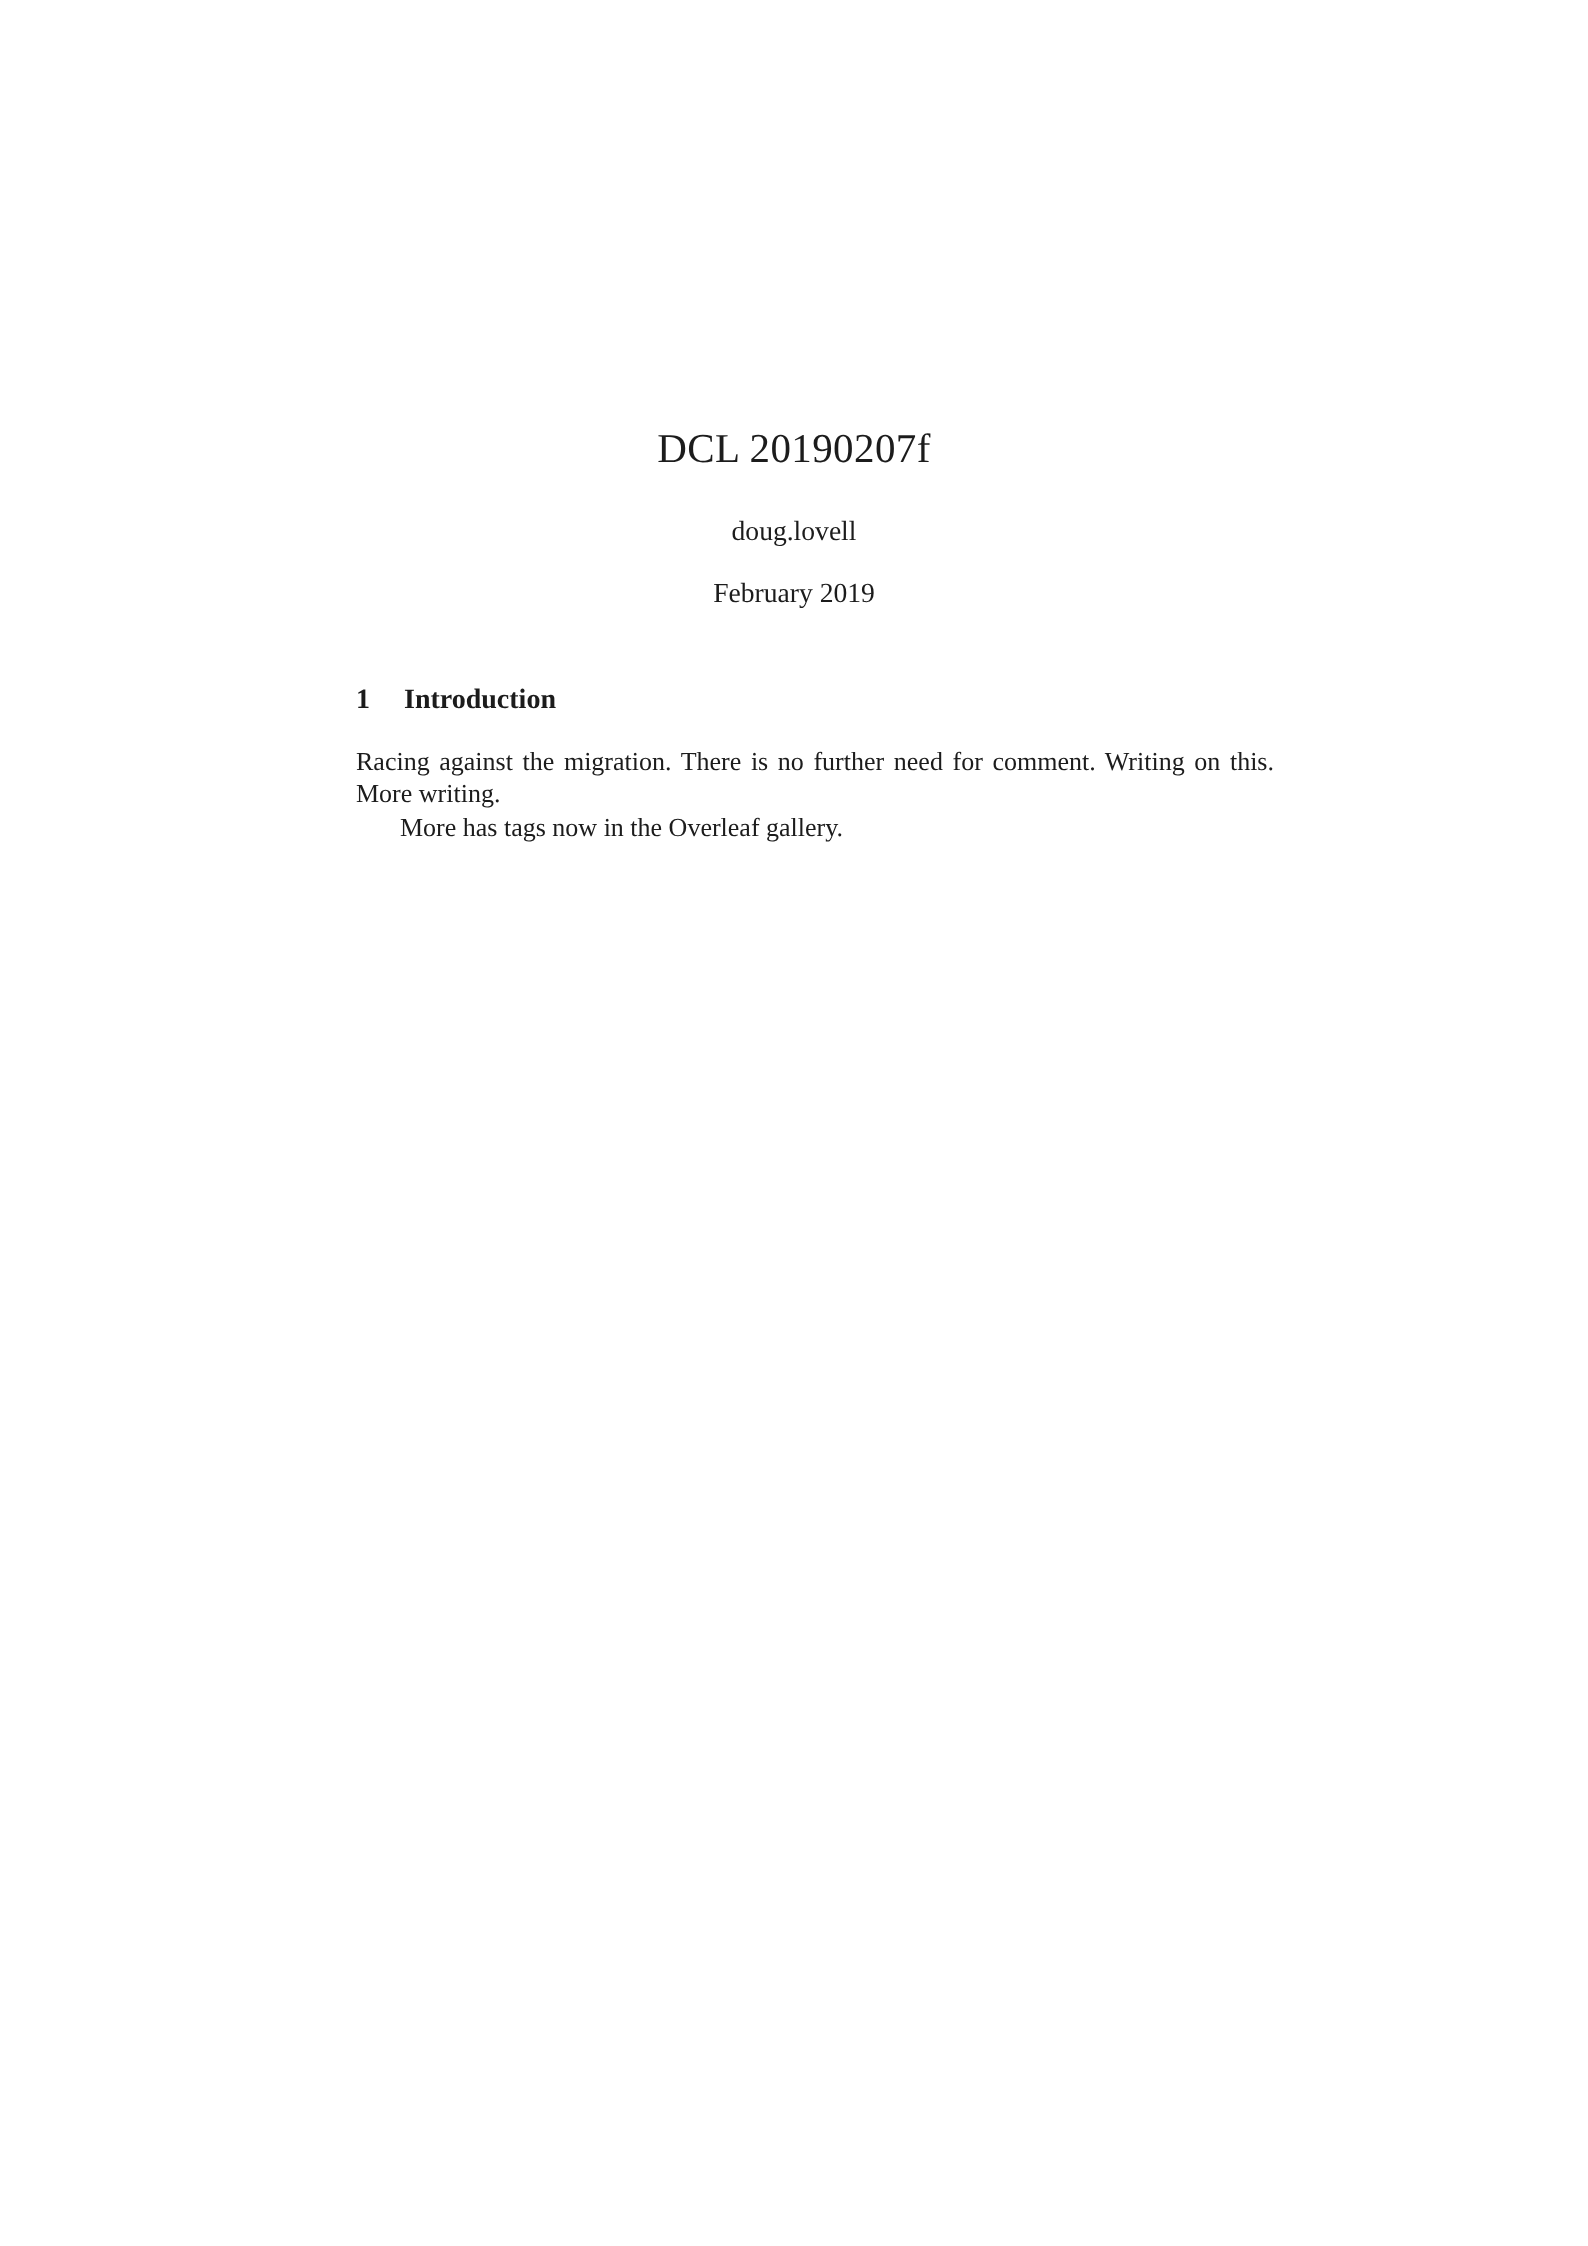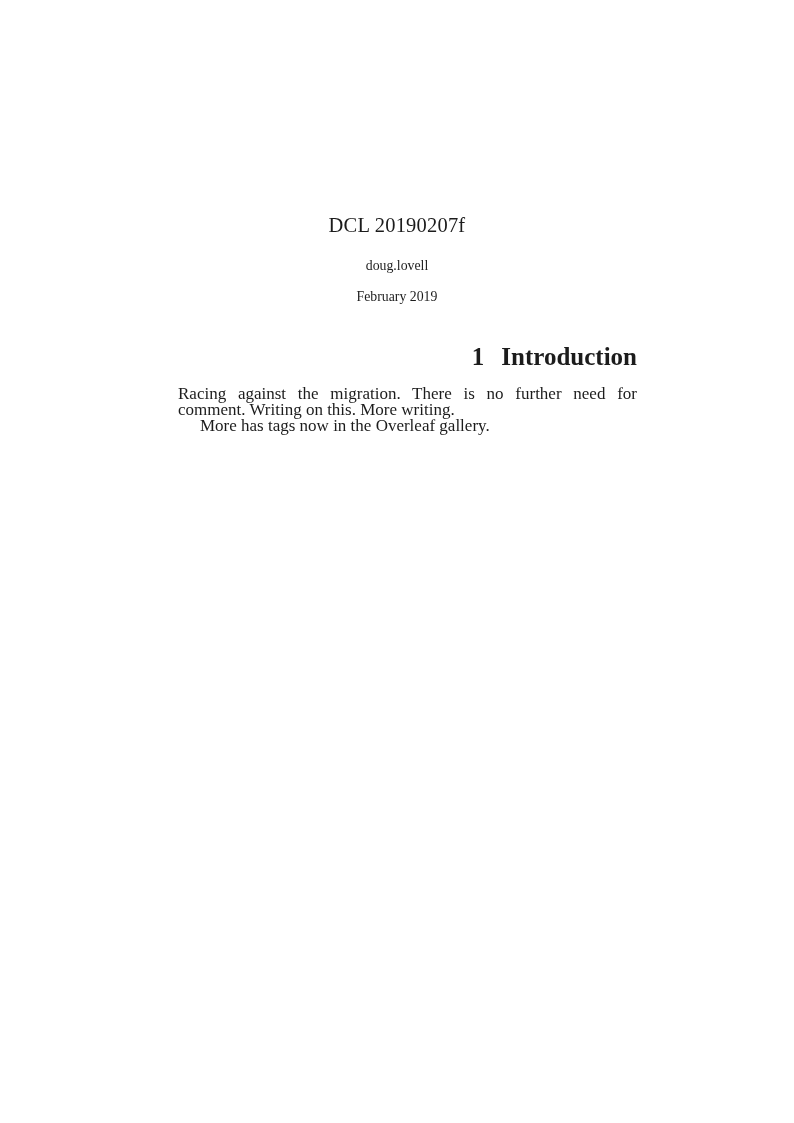--- a/index.html
+++ b/index.html
@@ -43,32 +43,31 @@
     line-height: 1.2;
   }
   .content {
     position: absolute;
     top: 343px;
     left: 178px;
     width: 459px;
   }
   .section-heading {
     margin: 0 0 14px 0;
-    font-size: 25px;
+    font-size: 14px;
     font-weight: bold;
     line-height: 1.15;
-    text-align: right;
   }
   .section-number {
     display: inline-block;
     margin-right: 17px;
   }
   .body-text p {
     margin: 0;
-    font-size: 17px;
+    font-size: 13px;
     line-height: 16.3px;
     text-align: justify;
     text-justify: inter-word;
   }
   .body-text p.indented {
     text-indent: 22px;
   }
   .page-number {
     position: absolute;
     top: 924px;

